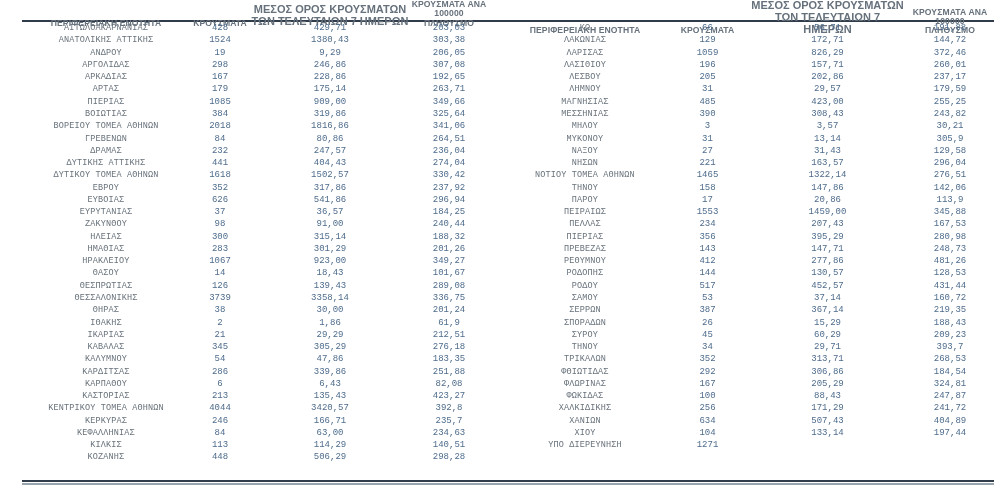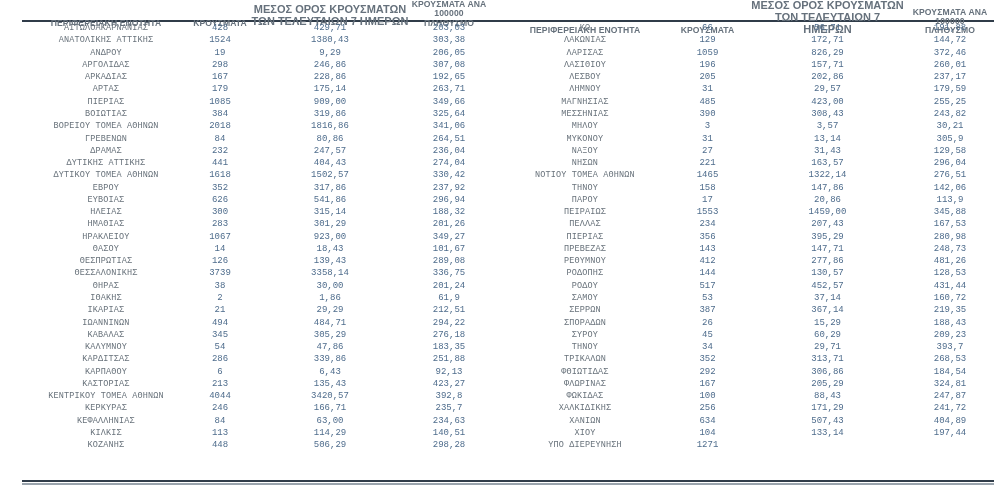--- a/index.html
+++ b/index.html
@@ -139,20 +139,32 @@
           <div class="td num">317,86</div>
           <div class="td num">237,92</div>
         </div>
         <div class="tr">
           <div class="td name">ΕΥΒΟΙΑΣ</div>
           <div class="td num">626</div>
           <div class="td num">541,86</div>
           <div class="td num">296,94</div>
         </div>
         <div class="tr">
+          <div class="td name">ΕΥΡΥΤΑΝΙΑΣ</div>
+          <div class="td num">37</div>
+          <div class="td num">36,57</div>
+          <div class="td num">184,25</div>
+        </div>
+        <div class="tr">
+          <div class="td name">ΖΑΚΥΝΘΟΥ</div>
+          <div class="td num">98</div>
+          <div class="td num">91,00</div>
+          <div class="td num">240,44</div>
+        </div>
+        <div class="tr">
           <div class="td name">ΗΛΕΙΑΣ</div>
           <div class="td num">300</div>
           <div class="td num">315,14</div>
           <div class="td num">188,32</div>
         </div>
         <div class="tr">
           <div class="td name">ΗΜΑΘΙΑΣ</div>
           <div class="td num">283</div>
           <div class="td num">301,29</div>
           <div class="td num">201,26</div>
@@ -193,26 +205,20 @@
           <div class="td num">1,86</div>
           <div class="td num">61,9</div>
         </div>
         <div class="tr">
           <div class="td name">ΙΚΑΡΙΑΣ</div>
           <div class="td num">21</div>
           <div class="td num">29,29</div>
           <div class="td num">212,51</div>
         </div>
         <div class="tr">
-          <div class="td name">ΙΩΑΝΝΙΝΩΝ</div>
-          <div class="td num">494</div>
-          <div class="td num">484,71</div>
-          <div class="td num">294,22</div>
-        </div>
-        <div class="tr">
           <div class="td name">ΚΑΒΑΛΑΣ</div>
           <div class="td num">345</div>
           <div class="td num">305,29</div>
           <div class="td num">276,18</div>
         </div>
         <div class="tr">
           <div class="td name">ΚΑΛΥΜΝΟΥ</div>
           <div class="td num">54</div>
           <div class="td num">47,86</div>
           <div class="td num">183,35</div>
@@ -220,21 +226,21 @@
         <div class="tr">
           <div class="td name">ΚΑΡΔΙΤΣΑΣ</div>
           <div class="td num">286</div>
           <div class="td num">339,86</div>
           <div class="td num">251,88</div>
         </div>
         <div class="tr">
           <div class="td name">ΚΑΡΠΑΘΟΥ</div>
           <div class="td num">6</div>
           <div class="td num">6,43</div>
-          <div class="td num">92,13</div>
+          <div class="td num">82,08</div>
         </div>
         <div class="tr">
           <div class="td name">ΚΑΣΤΟΡΙΑΣ</div>
           <div class="td num">213</div>
           <div class="td num">135,43</div>
           <div class="td num">423,27</div>
         </div>
         <div class="tr">
           <div class="td name">ΚΕΝΤΡΙΚΟΥ ΤΟΜΕΑ ΑΘΗΝΩΝ</div>
           <div class="td num">4044</div>

